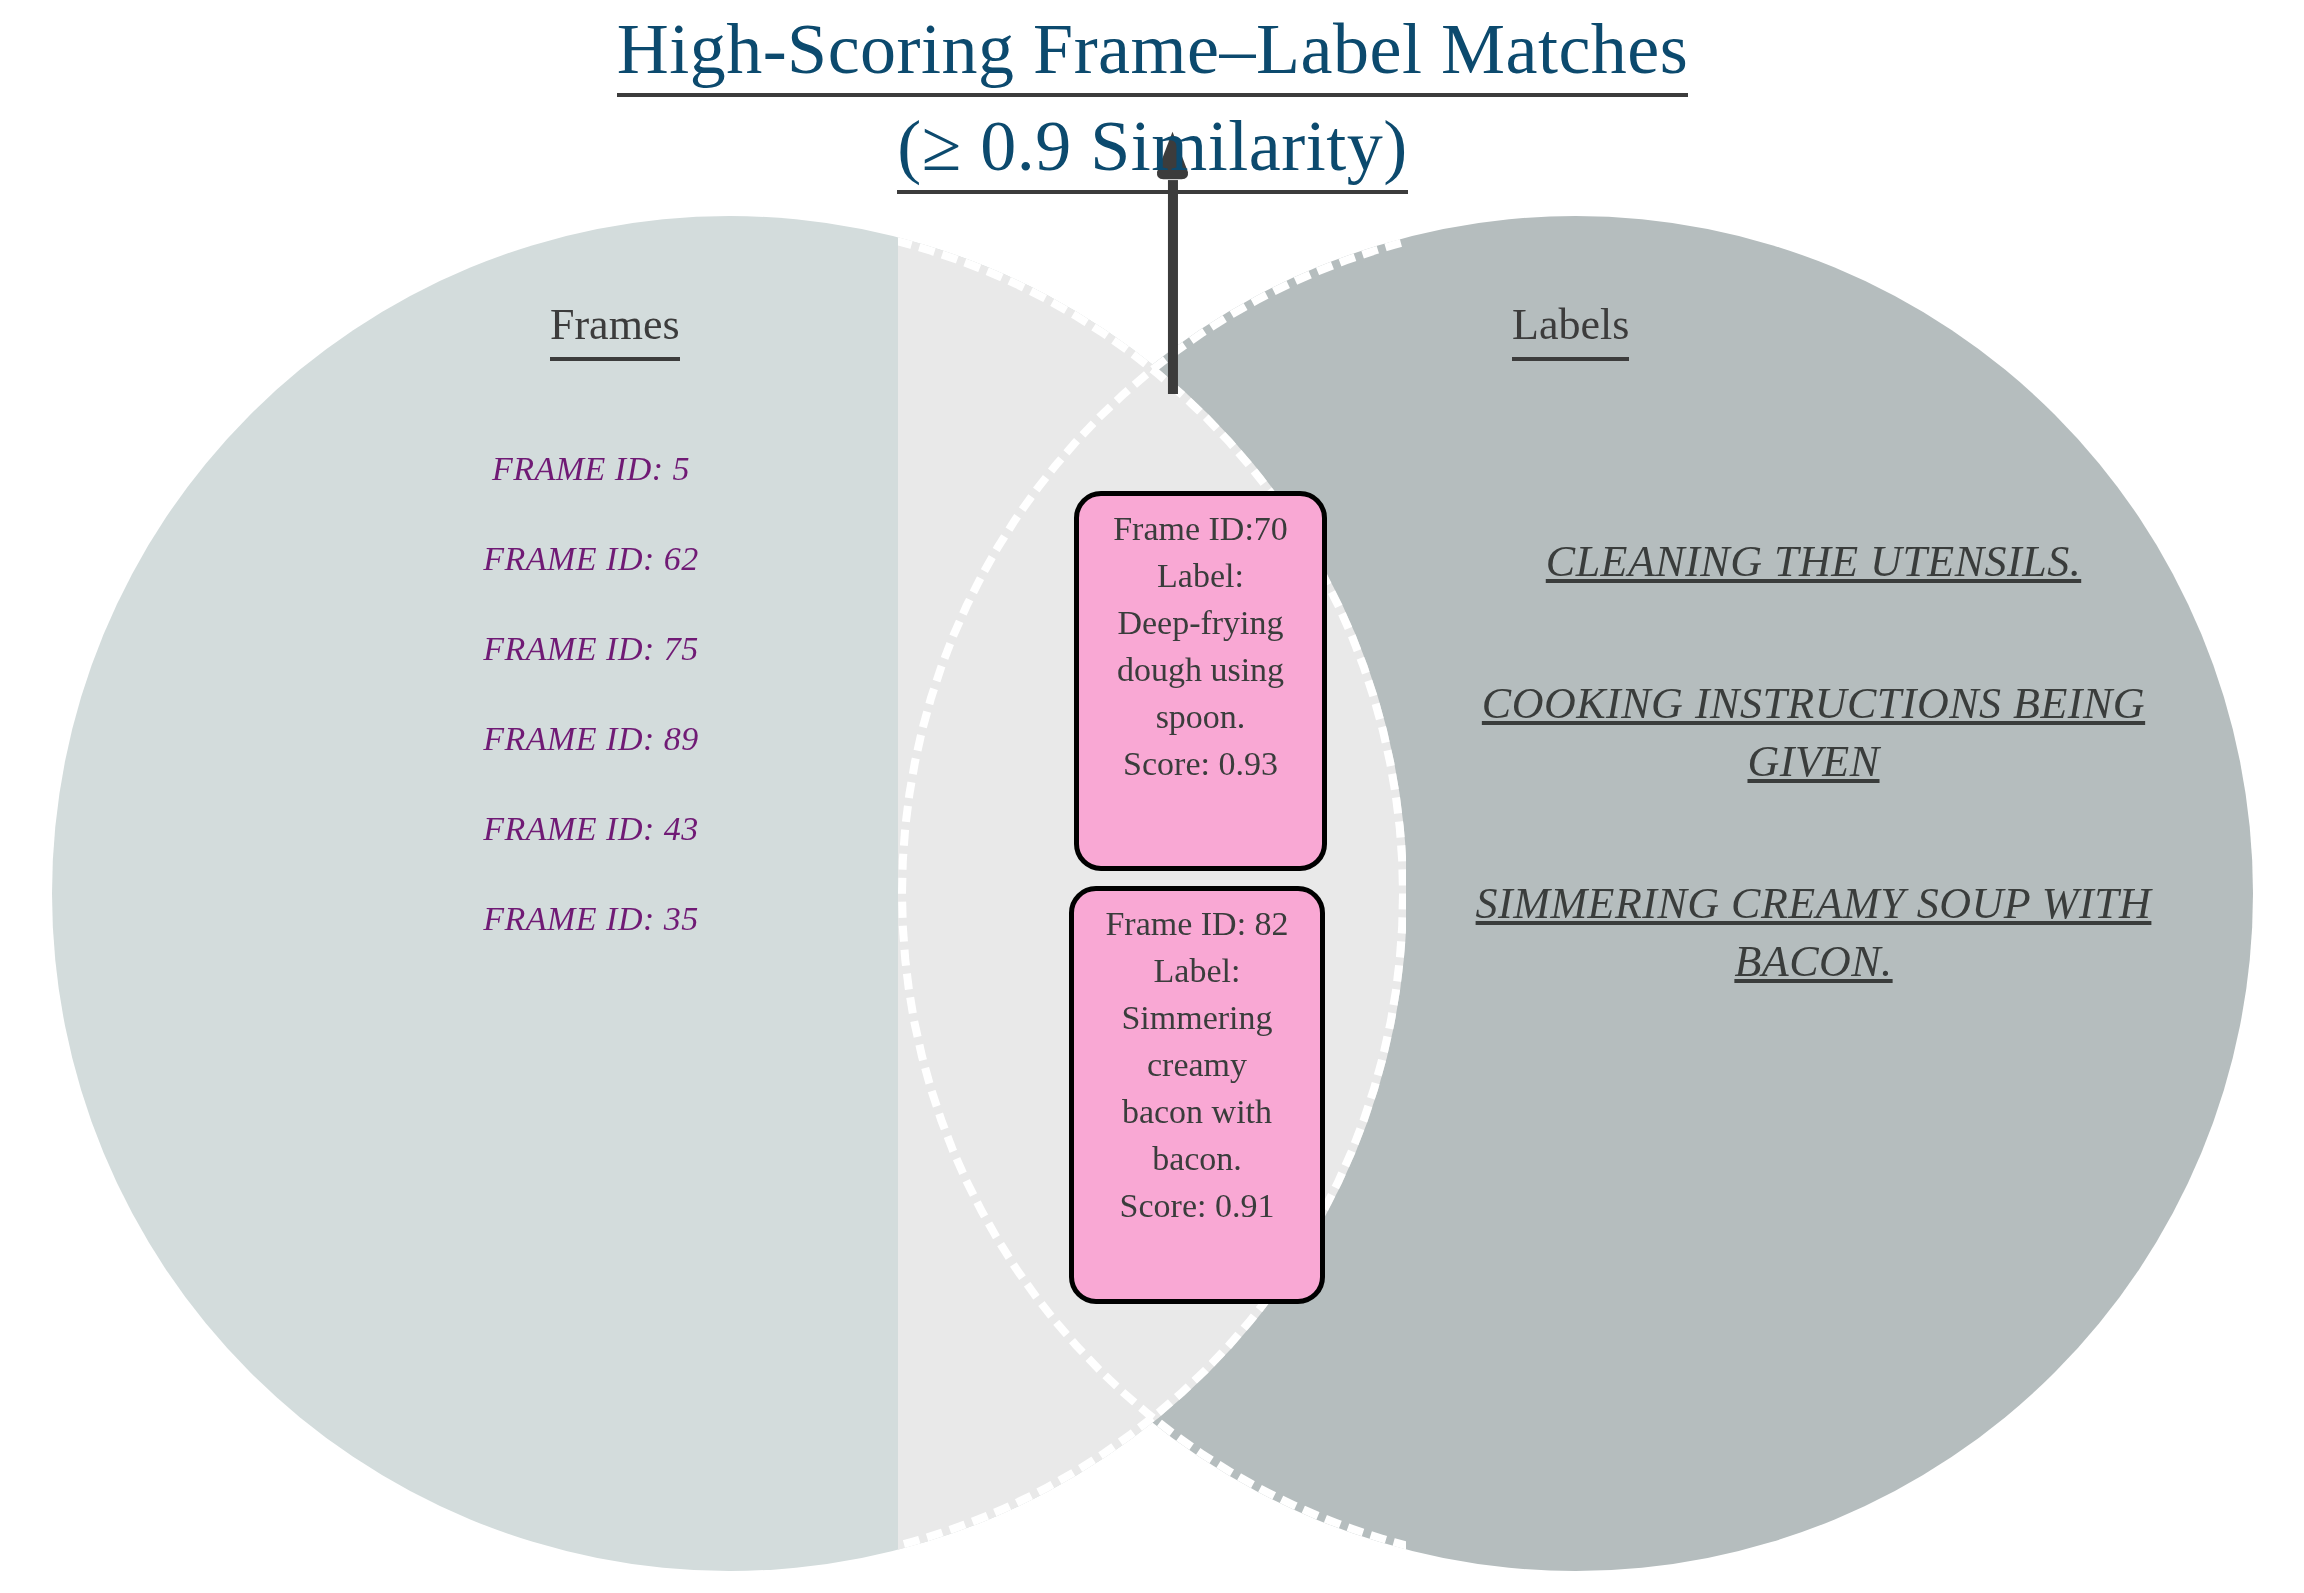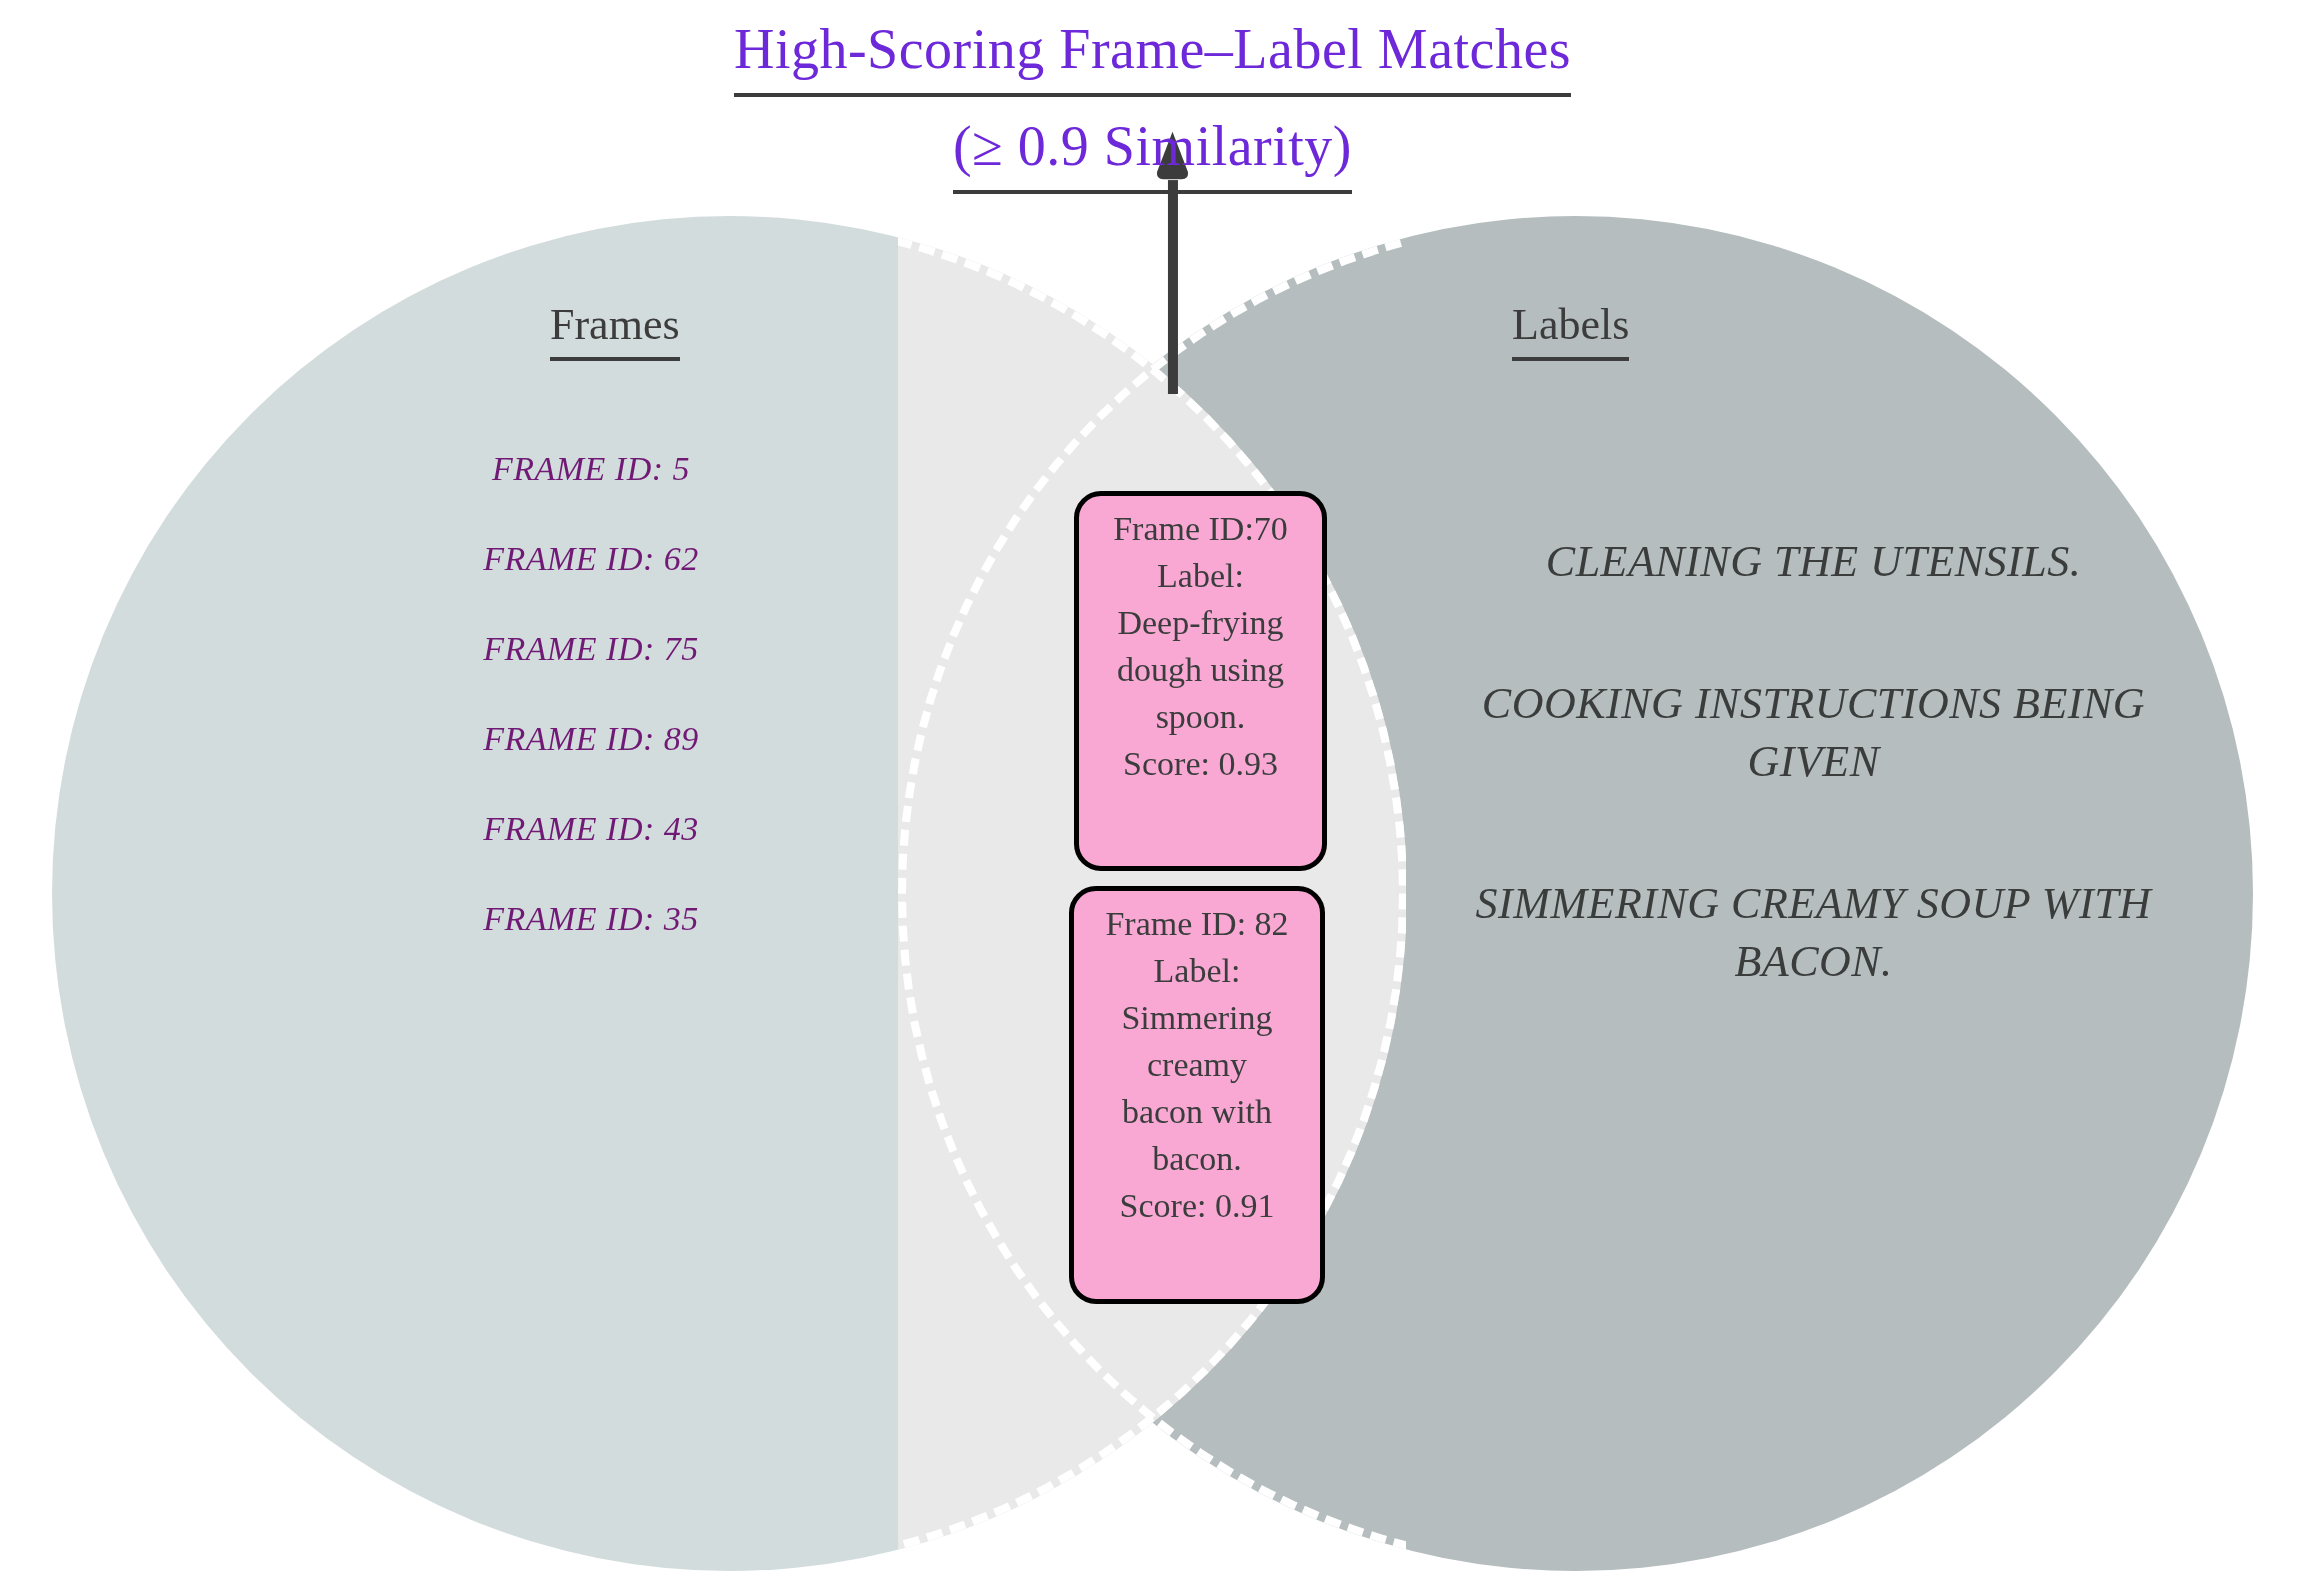--- a/index.html
+++ b/index.html
@@ -26,23 +26,23 @@
   #title-block {
     position: absolute;
     left: 0;
     top: 7.3px;
     width: 2305px;
     text-align: center;
     z-index: 40;
   }
   .title-line {
     display: inline-block;
-    font-size: 56px;
+    font-size: 72px;
     line-height: 84px;
-    color: #6d28d9;
+    color: #0c4a6e;
     letter-spacing: 0.5px;
     border-bottom: 4.5px solid #3c3c3c;
     padding-bottom: 1.8px;
   }
   #title-line-2-wrap {
     display: block;
     margin-top: 7.3px;
   }
 
   
@@ -157,20 +157,21 @@
   }
 
   
   #label-list {
     position: absolute;
     left: 1436px;
     top: 533px;
     width: 755px;
     z-index: 20;
     text-align: center;
+    text-decoration: underline;
   }
   .label-item {
     font-style: italic;
     font-size: 44px;
     line-height: 58px;
     color: #3a3d3c;
     letter-spacing: 0.5px;
   }
   #label-item-0 { margin-bottom: 84px; }
   #label-item-1 { margin-bottom: 84px; }

